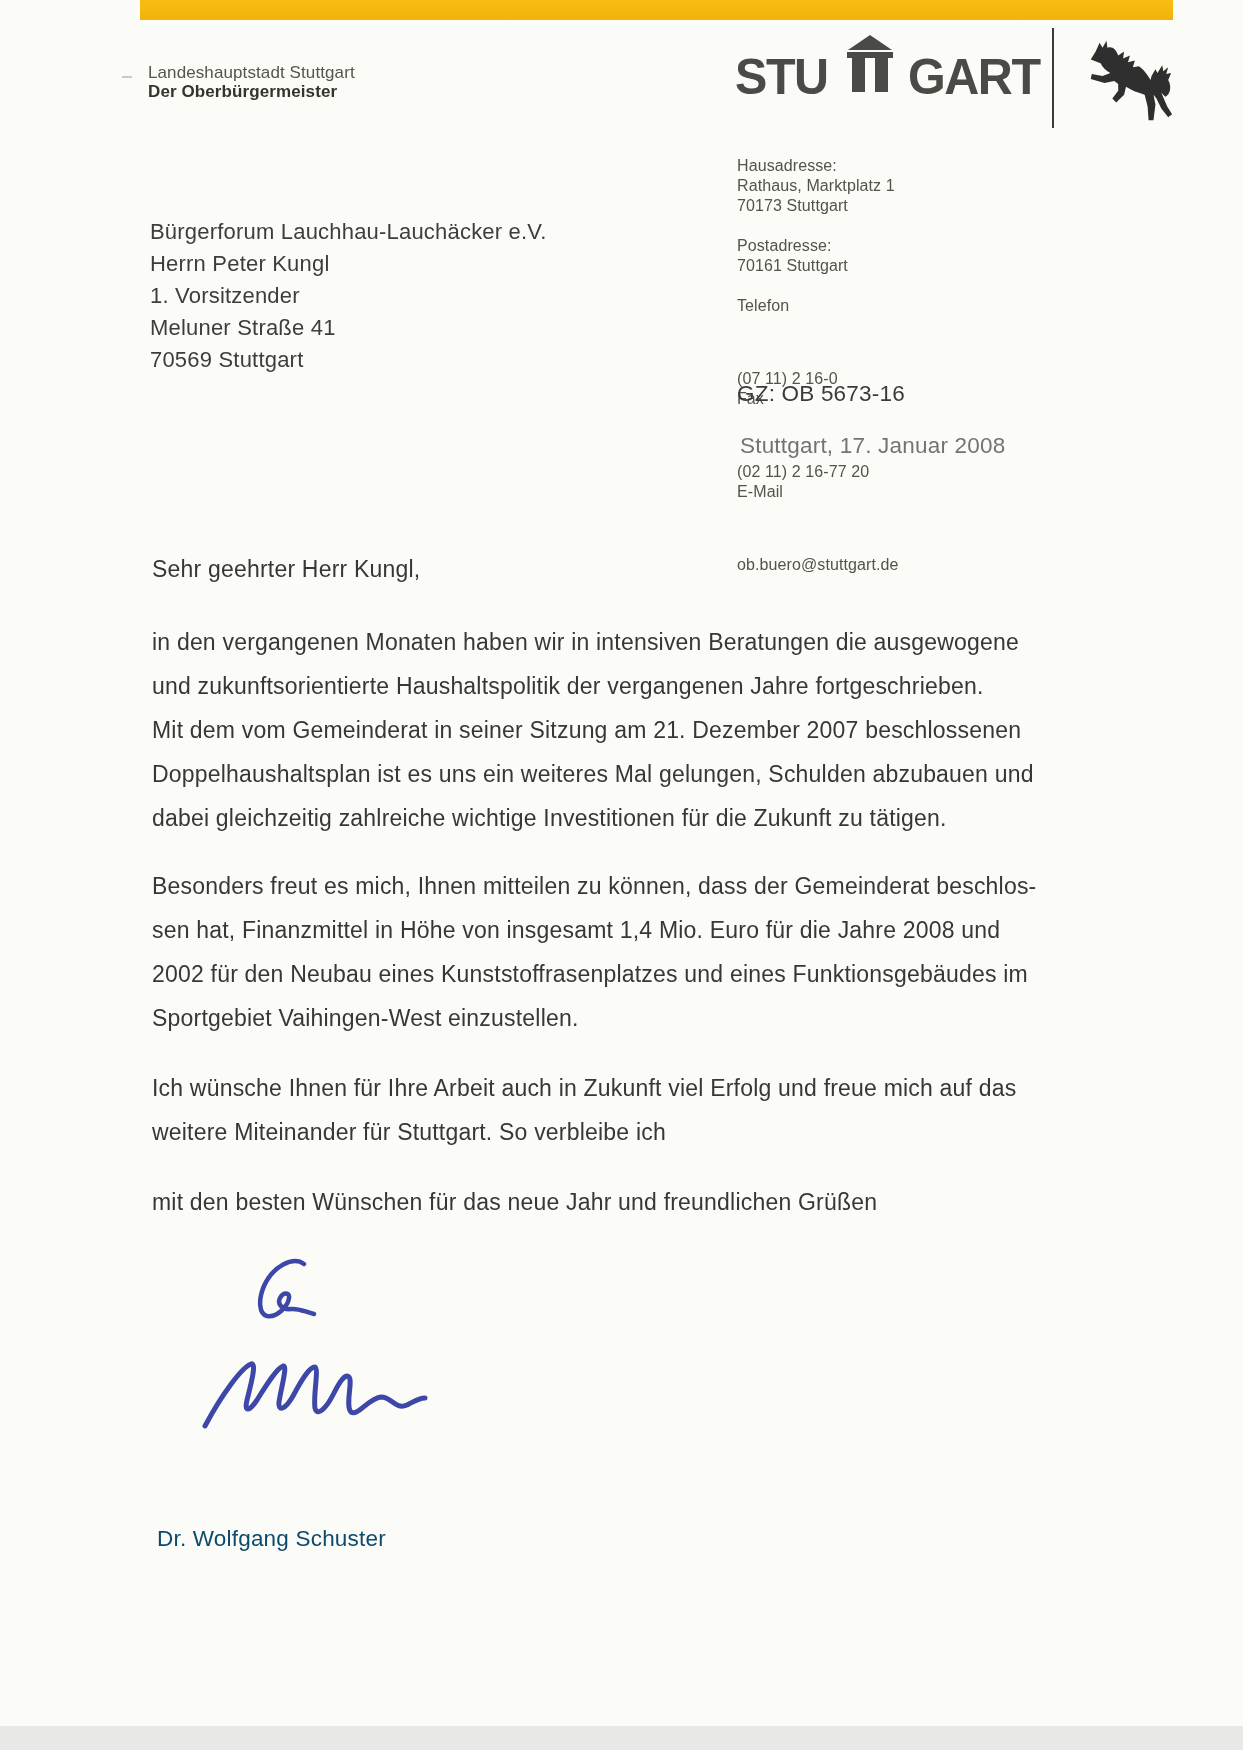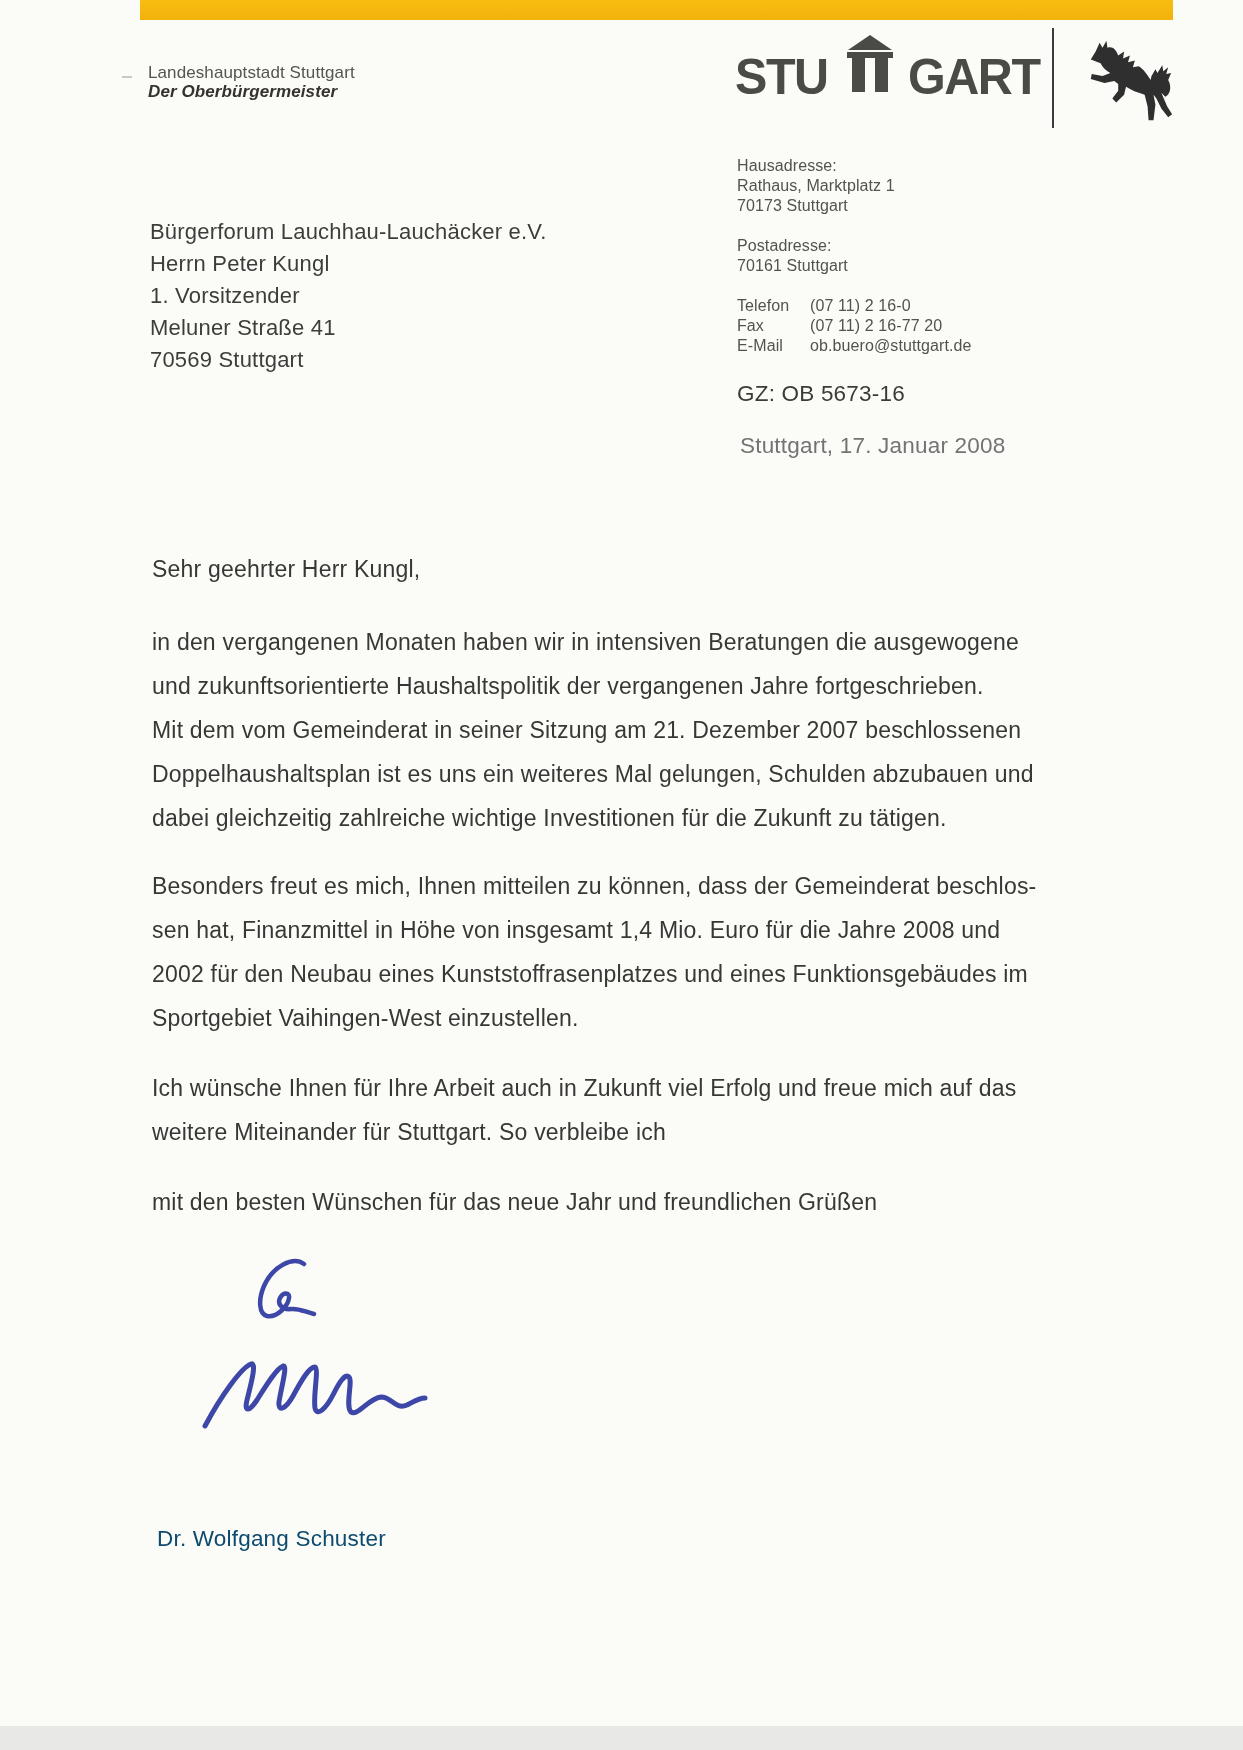--- a/index.html
+++ b/index.html
@@ -15,21 +15,21 @@
   
   .brand-bar{
     position:absolute;left:140px;top:0;width:1033px;height:20px;
     background:linear-gradient(#f8bd12,#f2b20a);
   }
   .sender{
     position:absolute;left:148px;top:63px;
     font-size:17px;line-height:19px;letter-spacing:.1px;
   }
   .sender .l1{color:#56544e;font-weight:400;}
-  .sender .l2{color:#35332d;font-weight:700;font-style:italic;}
+  .sender .l2{color:#35332d;font-weight:700;}
 
   .logo{
     position:absolute;left:735px;top:45px;height:57px;
     display:flex;align-items:flex-end;gap:12px;
   }
   .logo .word{
     font-weight:700;font-size:50px;line-height:50px;
     letter-spacing:-1.5px;color:#4a4a46;
     transform:scaleX(.97);transform-origin:left bottom;
   }
@@ -49,21 +49,21 @@
   
   .recipient{
     position:absolute;left:150px;top:216px;
     font-size:22px;line-height:32px;color:#3d3d3b;letter-spacing:.2px;
   }
   .contact{
     position:absolute;left:737px;top:156px;
     font-size:16px;line-height:20px;color:#54524c;letter-spacing:.1px;
   }
   .contact .group{margin-bottom:20px;}
-  .contact .row{display:flex;}
+  .contact .row{display:flex;flex-direction:column;}
   .contact .lbl{width:73px;flex:0 0 73px;}
 
   .gz{position:absolute;left:737px;top:381px;font-size:22.5px;color:#3b3b39;letter-spacing:.2px;}
   .dateline{position:absolute;left:740px;top:433px;font-size:22.5px;color:#737373;letter-spacing:.2px;}
 
   
   .salutation{position:absolute;left:152px;top:556px;font-size:23px;color:#373735;letter-spacing:.2px;}
   .para{position:absolute;left:152px;font-size:23px;line-height:44px;color:#373735;letter-spacing:.2px;white-space:nowrap;}
   .p1{top:620px;}
   .p2{top:864px;}
@@ -142,21 +142,21 @@
       <div>Postadresse:</div>
       <div>70161 Stuttgart</div>
     </div>
     <div class="group">
       <div class="row">
         <span class="lbl">Telefon</span>
         <span>(07 11) 2 16-0</span>
       </div>
       <div class="row">
         <span class="lbl">Fax</span>
-        <span>(07 11) 2 16-77 20</span>
+        <span>(02 11) 2 16-77 20</span>
       </div>
       <div class="row">
         <span class="lbl">E-Mail</span>
         <span>ob.buero@stuttgart.de</span>
       </div>
     </div>
   </div>
 
   <div class="gz">GZ: OB 5673-16</div>
   <div class="dateline">Stuttgart, 17. Januar 2008</div>

